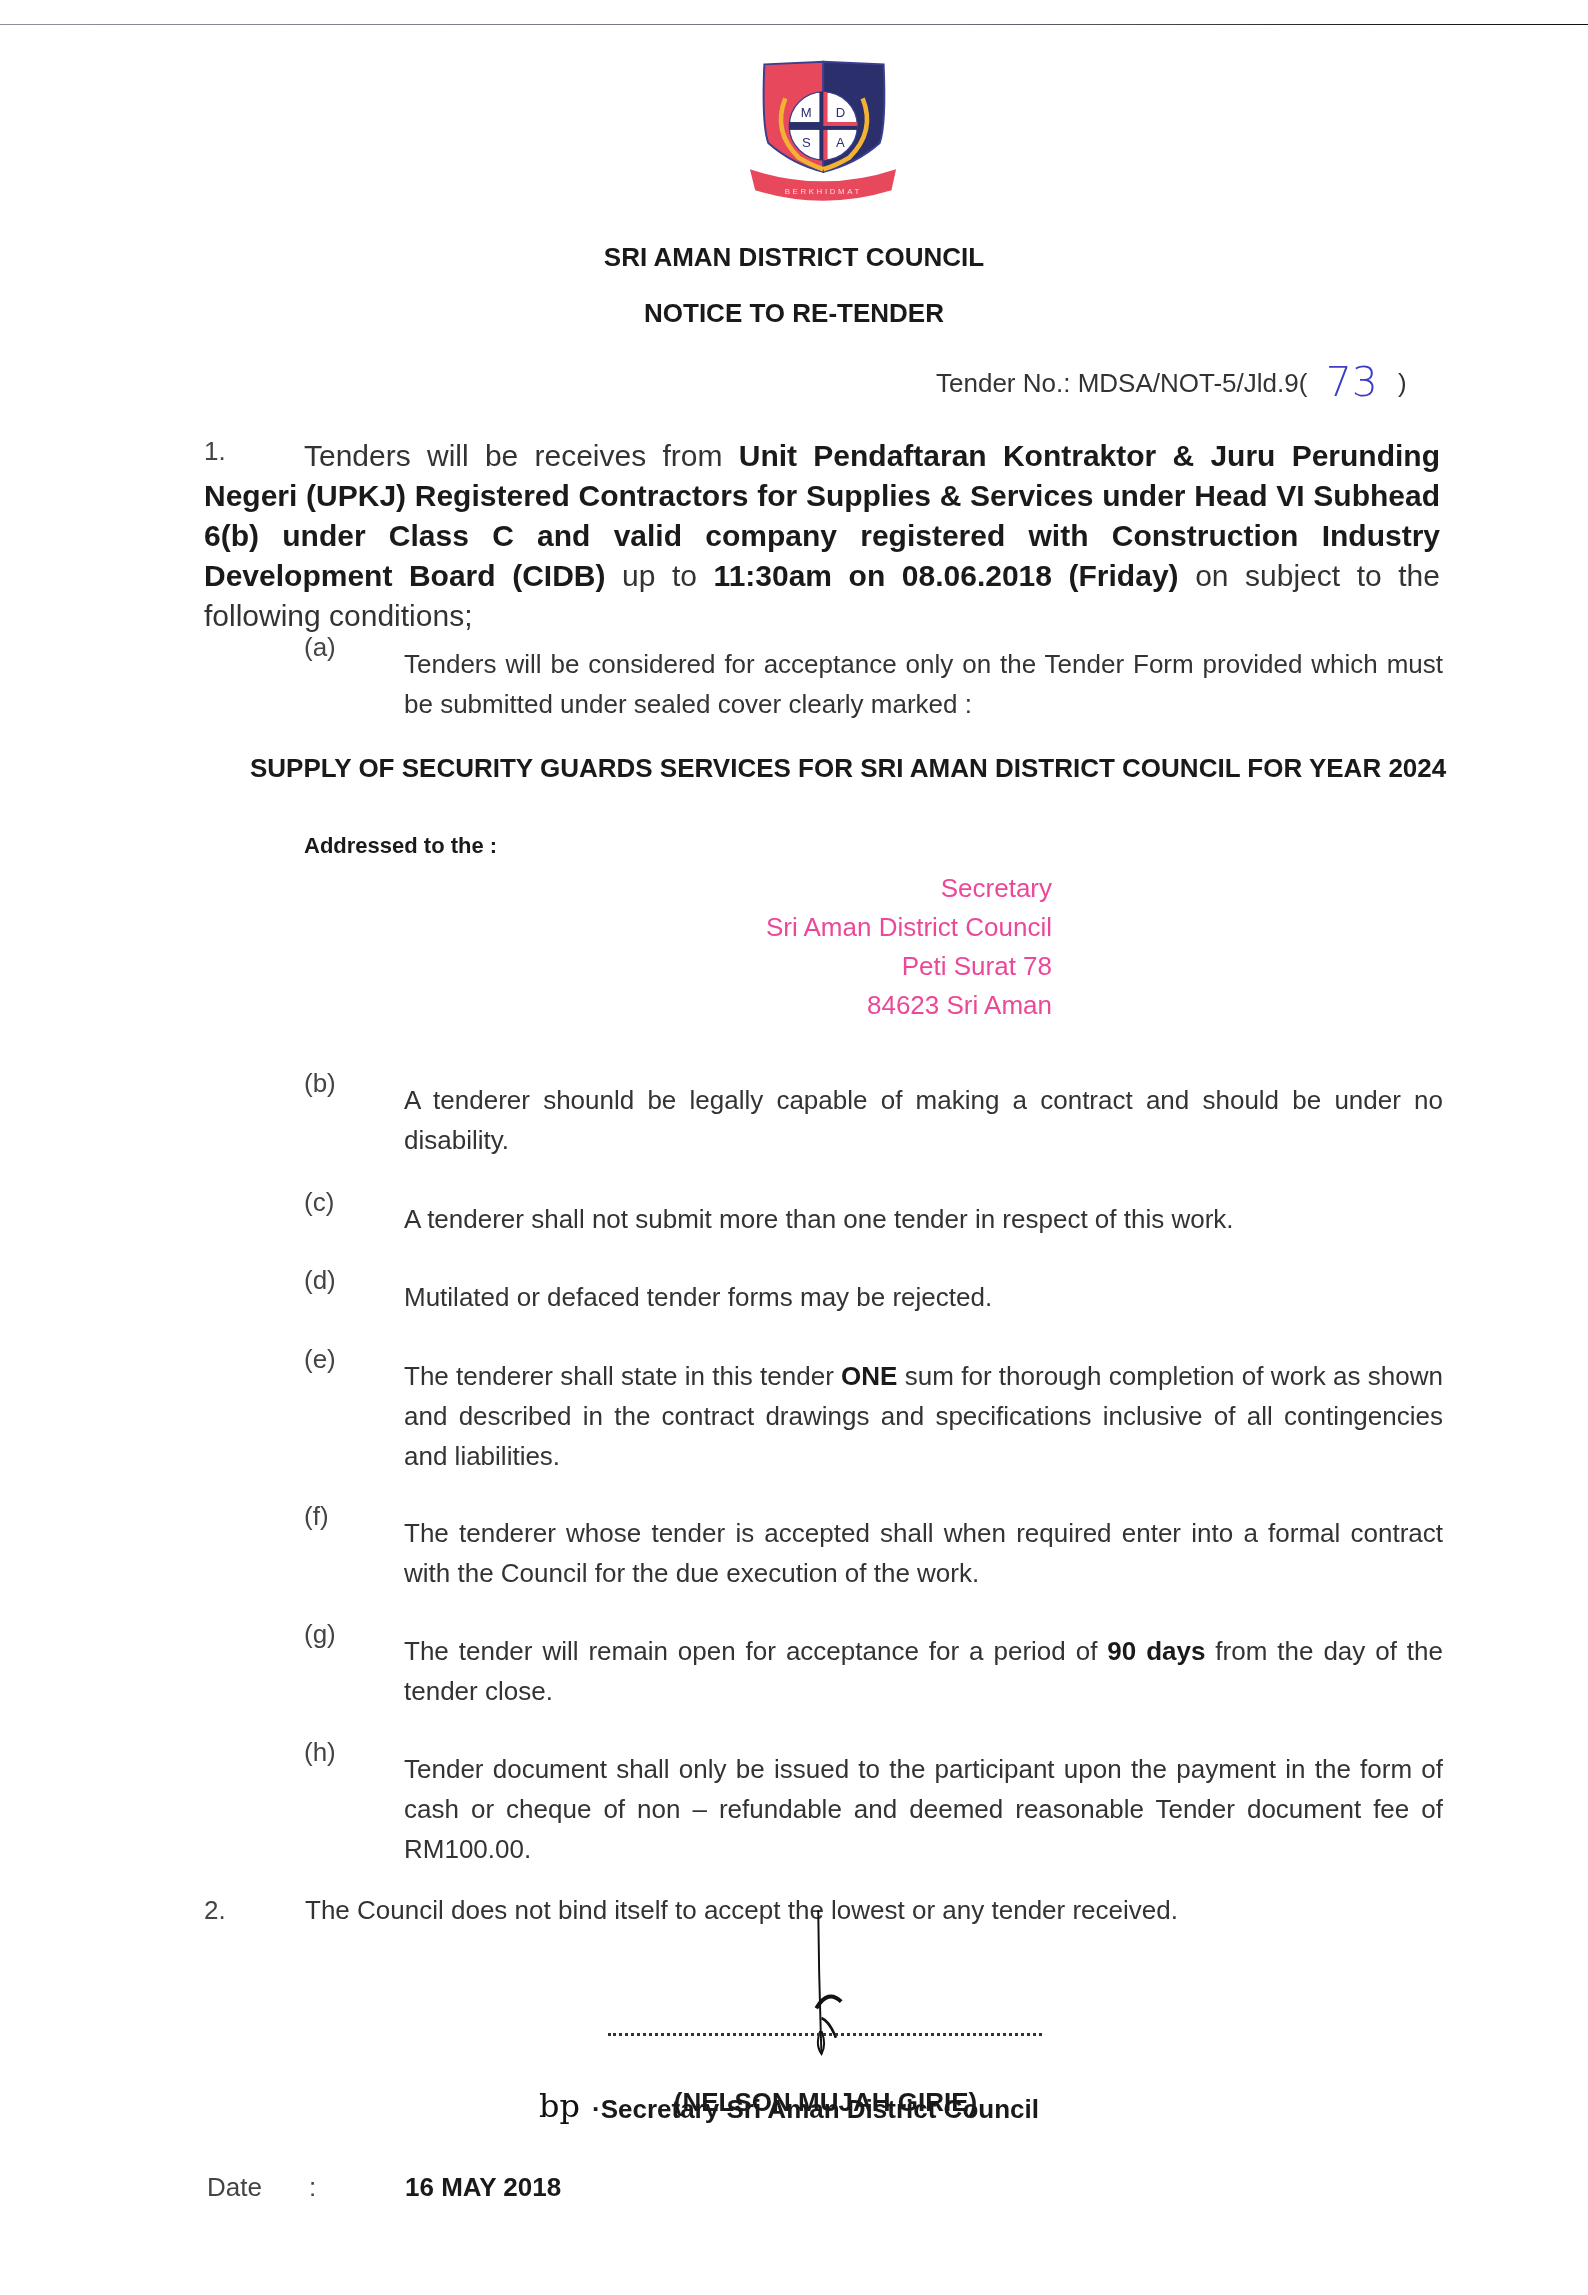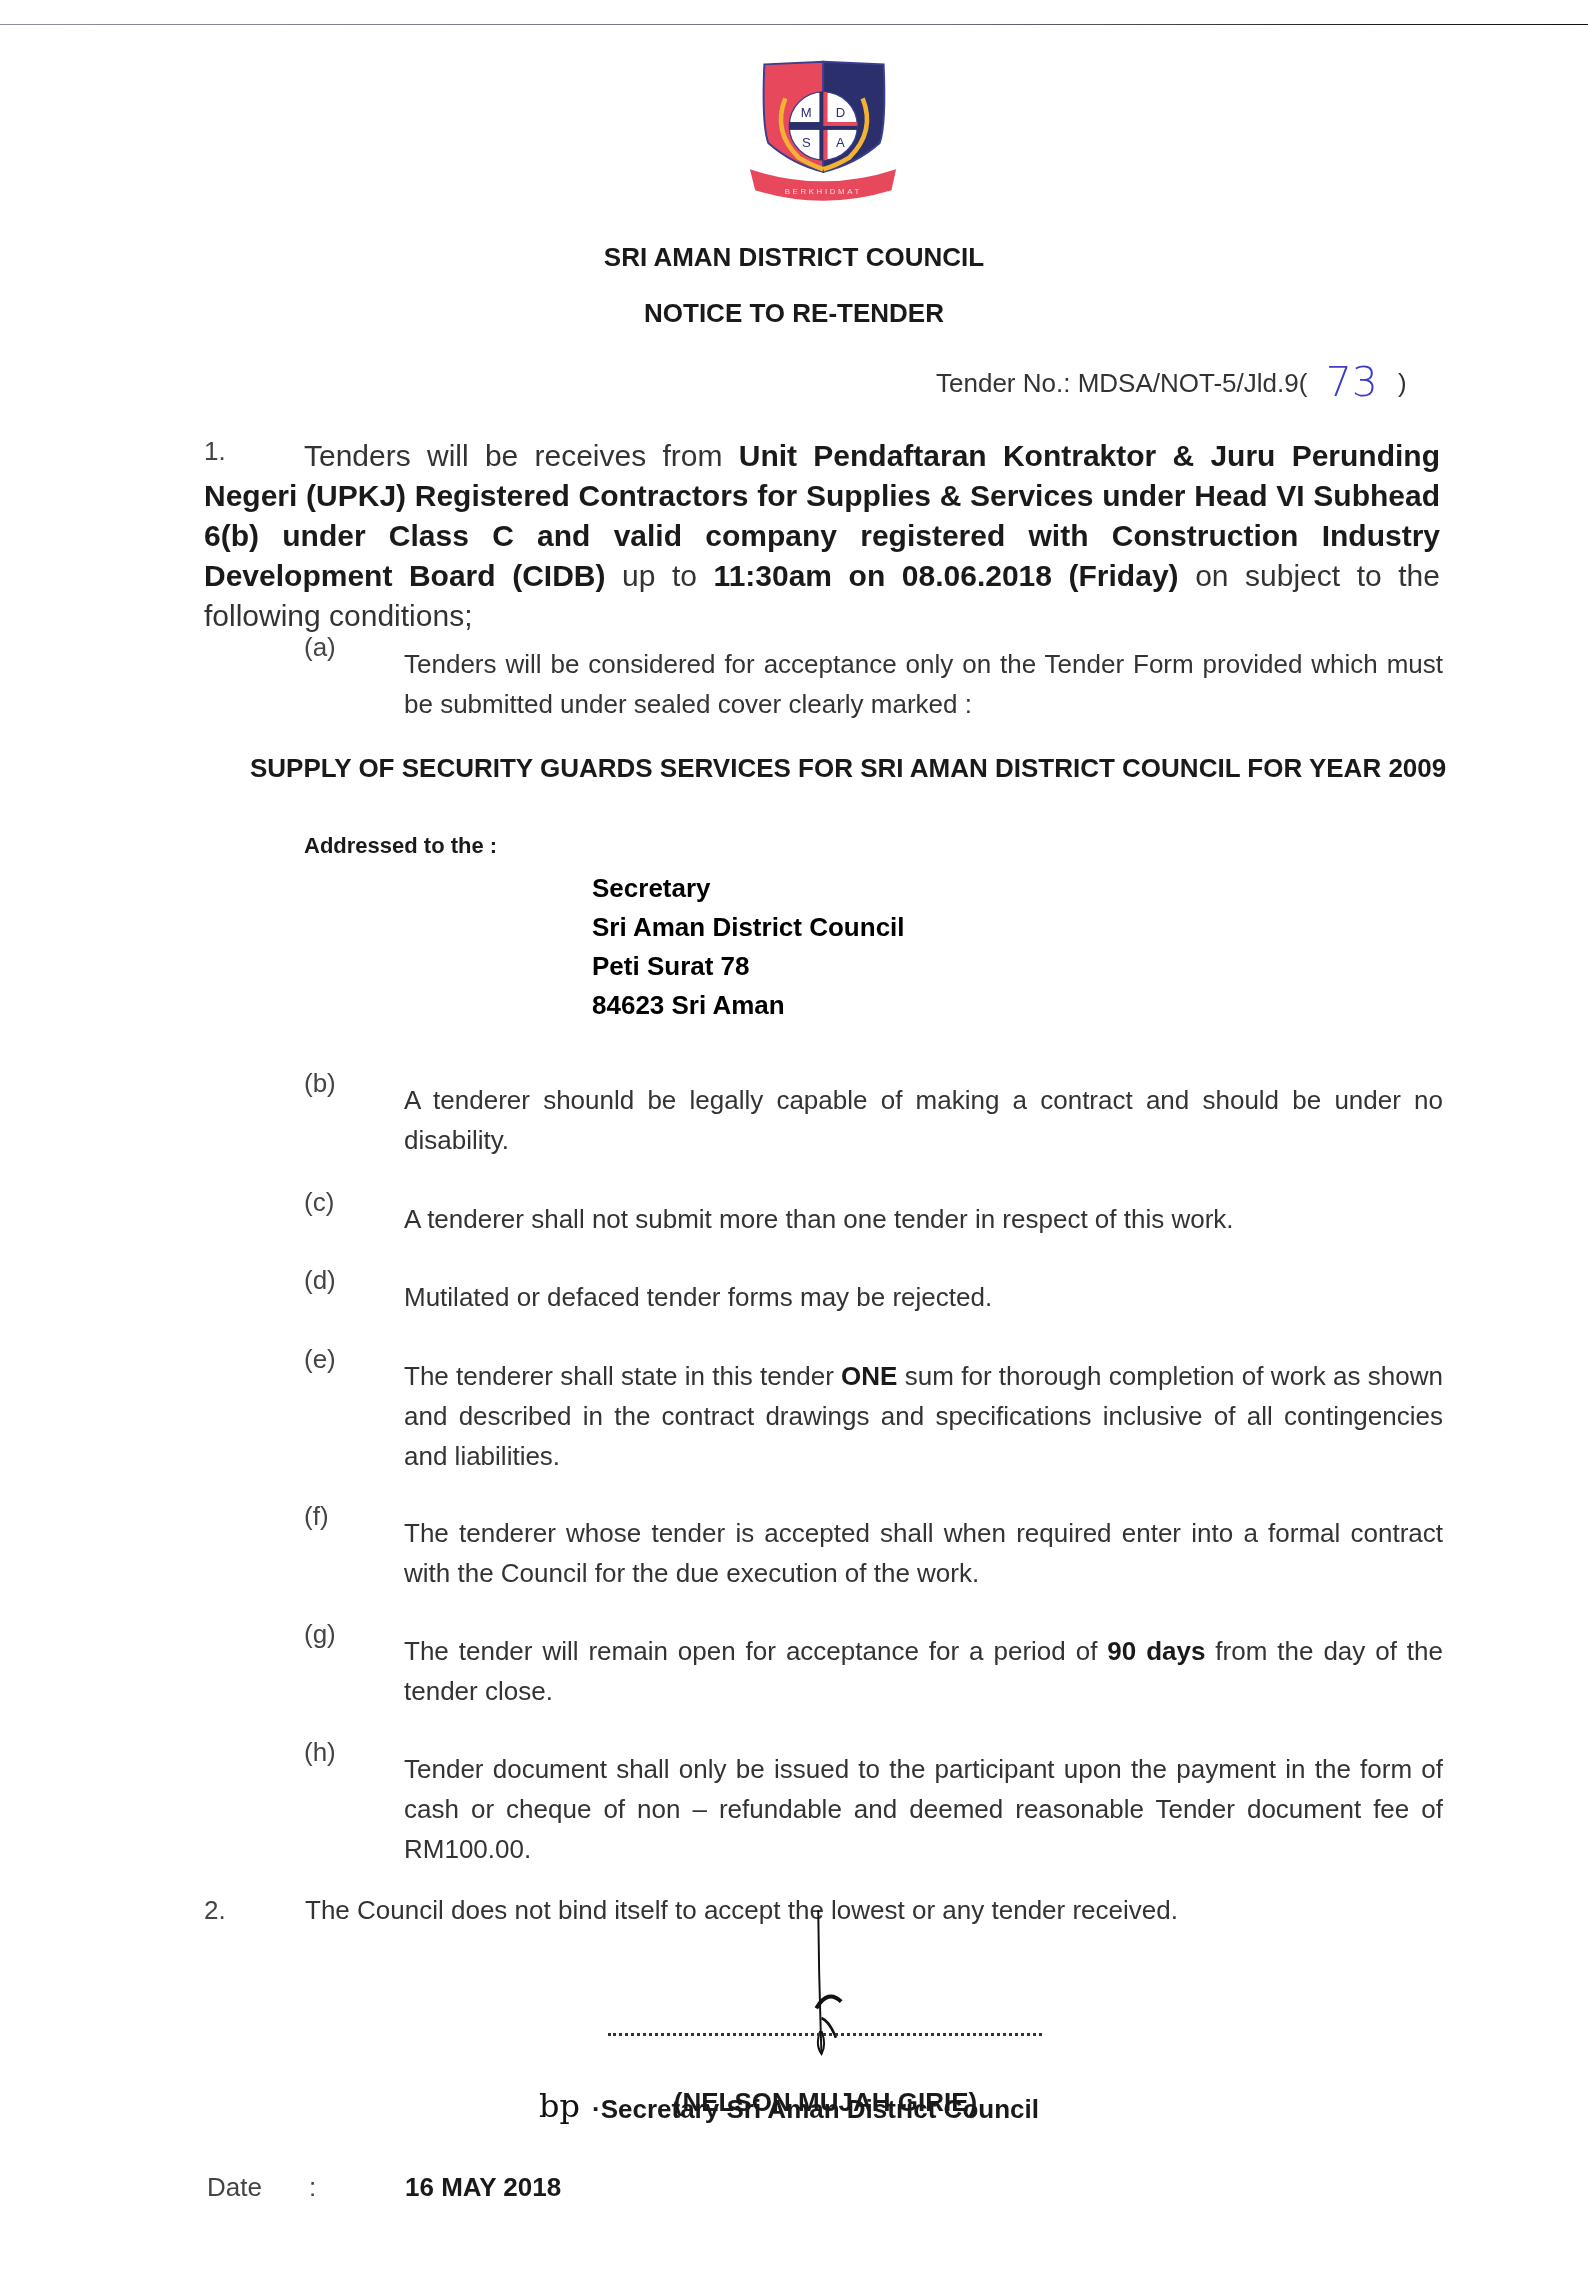--- a/index.html
+++ b/index.html
@@ -14,21 +14,21 @@
   .hand { font-family: "DejaVu Sans", sans-serif; color: #3c3cc8; font-size: 41px; font-weight: 300;
           display: inline-block; margin: 0 20px 0 18.4px; vertical-align: -4px; }
   .para { left: 204px; width: 1236px; font-size: 30px; line-height: 40px; text-align: justify; color: #333; }
   .para b, .item b { color: #1a1a1a; }
   .num { position: absolute; left: 204px; font-size: 26px; color: #444; }
   .item { position: absolute; left: 404px; width: 1039px; font-size: 26px; line-height: 40px;
           text-align: justify; color: #333; margin-top: 12px; }
   .letter { position: absolute; left: 304px; font-size: 26px; color: #444; }
   .subject { left: 250px; width: 1191px; text-align: right; font-size: 26px; font-weight: bold; color: #1a1a1a; white-space: nowrap; }
   .addr-label { left: 304px; font-size: 22px; font-weight: bold; color: #1a1a1a; }
-  .addr { left: 592px; width: 460px; text-align: left; font-size: 26px; font-weight: bold; line-height: 39px; color: #000000; }
+  .addr { left: 592px; width: 460px; text-align: right; font-size: 26px; font-weight: normal; line-height: 39px; color: #ec4899; }
   .sigline { left: 608px; top: 2033px; width: 434px; border-top: 3.3px dotted #333; }
   .signame { left: 592px; width: 467px; text-align: center; font-size: 26px; font-weight: bold; color: #1a1a1a; margin-top: 32px; }
   .date-label { left: 207px; top: 2172px; font-size: 26px; color: #444; }
   .date-colon { left: 309px; top: 2172px; font-size: 26px; color: #444; }
   .date-value { left: 405px; top: 2172px; font-size: 26px; font-weight: bold; color: #1a1a1a; }
 </style>
 </head>
 <body>
 
 <div class="scanline"></div>
@@ -61,21 +61,21 @@
 </div>
 
 <div class="abs para" style="top:436px; text-indent:100px;">
   <span>Tenders will be receives from </span><b>Unit Pendaftaran Kontraktor &amp; Juru Perunding Negeri (UPKJ) Registered  Contractors for Supplies &amp; Services under Head VI Subhead 6(b) under Class C and valid company registered with Construction Industry Development Board (CIDB)</b><span> up to </span><b>11:30am on 08.06.2018 (Friday)</b><span> on subject to the following conditions;</span>
 </div>
 <div class="num" style="top:436px">1.</div>
 
 <div class="letter" style="top:632px">(a)</div>
 <div class="item" style="top:632px">Tenders will be considered for acceptance only on the Tender Form provided which must be submitted under sealed cover clearly marked :</div>
 
-<div class="abs subject" style="top:753px">SUPPLY OF SECURITY GUARDS SERVICES FOR SRI AMAN DISTRICT COUNCIL FOR YEAR 2009</div>
+<div class="abs subject" style="top:753px">SUPPLY OF SECURITY GUARDS SERVICES FOR SRI AMAN DISTRICT COUNCIL FOR YEAR 2024</div>
 
 <div class="abs addr-label" style="top:833px">Addressed to the :</div>
 <div class="abs addr" style="top:869px">
   <div>Secretary</div>
   <div>Sri Aman District Council</div>
   <div>Peti Surat 78</div>
   <div>84623 Sri Aman</div>
 </div>
 
 <div class="letter" style="top:1068px">(b)</div>

